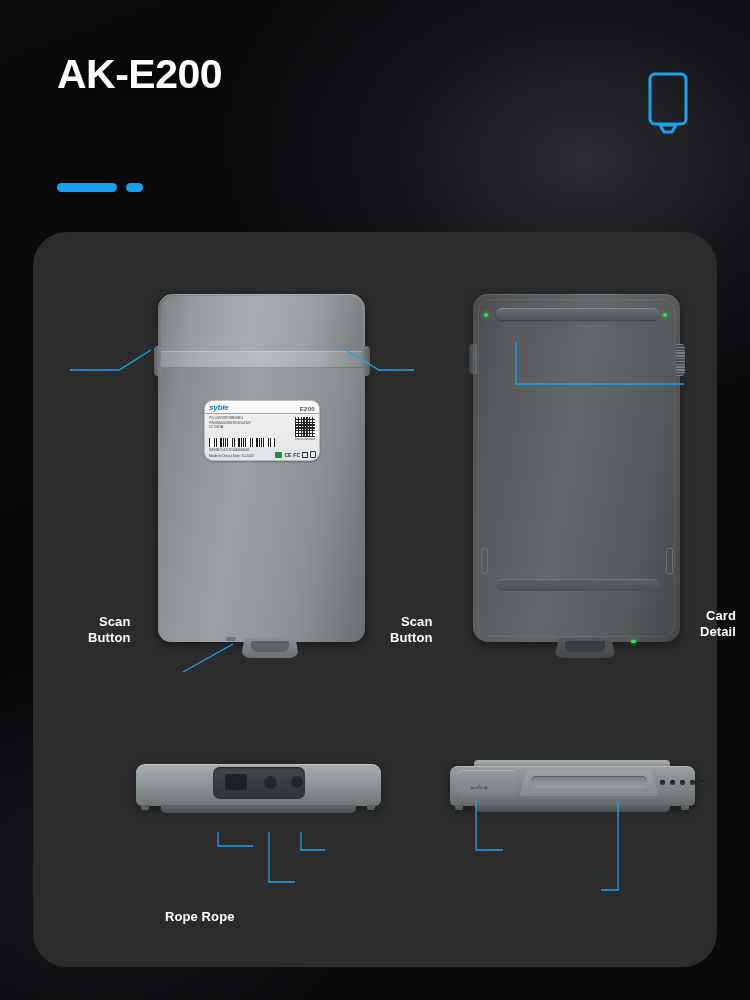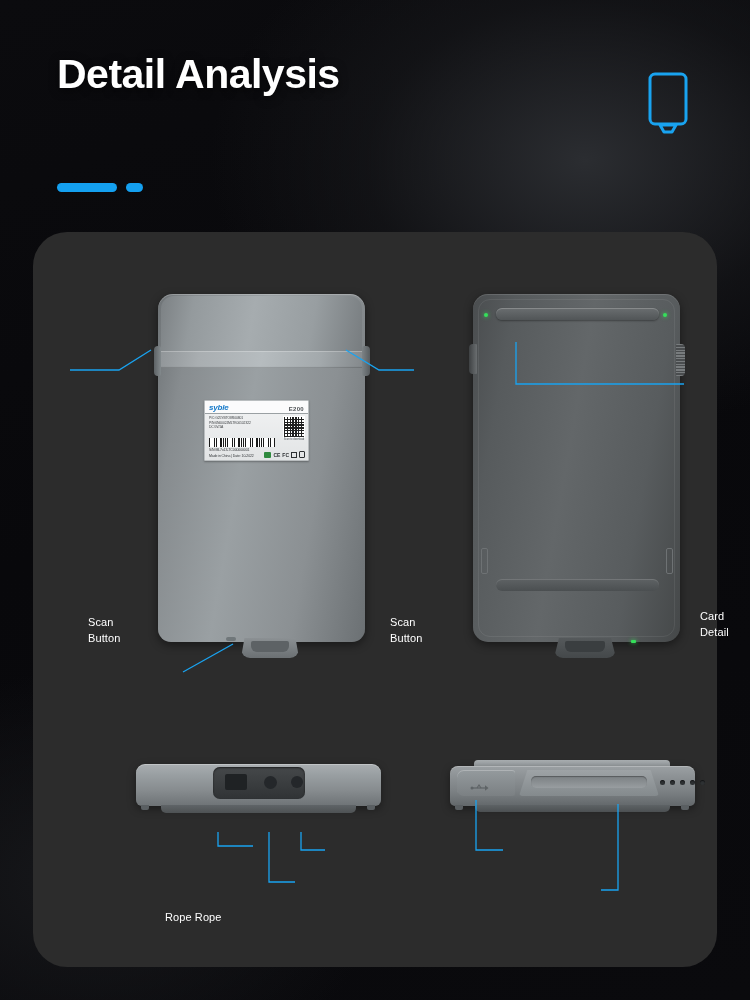--- a/index.html
+++ b/index.html
@@ -87,23 +87,23 @@
     position:absolute; left:126px; top:347px; width:38px; height:11px;
     background:#5d6265; border-radius:2px 2px 6px 6px;
   }
   .front-nub {
     position:absolute; left:101px; top:343px; width:10px; height:4px;
     background:#70777a; border-radius:2px;
   }
 
   
   .label-sticker {
-    position:absolute; left:79px; top:106px; width:105px; height:61px;
+    position:absolute; left:79px; top:106px; width:116px; height:61px;
     background:linear-gradient(180deg,#f2f3f4 0%,#e2e4e5 100%);
-    border:0.5px solid #b9bdbf; border-radius:1px;
+    border:0.5px solid #b9bdbf; border-radius:9px;
     box-shadow:0 1px 2px rgba(0,0,0,0.3);
     overflow:hidden;
   }
   .lbl-head {
     display:flex; justify-content:space-between; align-items:flex-end;
     padding:2px 4px 1px 4px;
     border-bottom:0.5px solid #9aa0a3;
     background:#fbfbfc;
   }
   .lbl-brand { color:#1579c9; font-size:8px; font-weight:700; font-style:italic; letter-spacing:-0.2px; }
@@ -250,43 +250,44 @@
   .buzzer-hole { width:5px; height:5px; border-radius:50%; background:#2e3133; box-shadow:inset 0 1px 1px rgba(0,0,0,0.6); }
   .edge-b-base {
     position:absolute; left:60px; top:45px; width:195px; height:7px;
     background:linear-gradient(180deg,#5d6265,#4c5052); border-radius:0 0 5px 5px;
   }
 
   
   .callout-label {
     position:absolute;
     color:#ffffff;
-    font-size:11px;
-    font-weight:400;
+    font-size:13px;
+    font-weight:700;
     line-height:16px;
     letter-spacing:0.1px;
     white-space:pre-line;
+    text-align:right;
   }
   .leader { position:absolute; pointer-events:none; }
   .leader line, .leader polyline { stroke:#19a3f0; stroke-width:1.3; fill:none; }
 
   
   .co-scan-left   { left:55px;  top:382px; }
   .co-scan-right  { left:357px; top:382px; }
   .co-card-place  { left:667px; top:376px; }
   .co-rope-hook   { left:132px; top:677px; }
 </style>
 </head>
 <body>
 
 <div class="page">
 
   <div class="header">
     <div class="title-block">
-      <div class="title-line">Detail Analysis</div>
+      <div class="title-line">AK-E200</div>
     </div>
 
     <div class="accent-row">
       <div class="accent-bar-long"></div>
       <div class="accent-bar-short"></div>
     </div>
 
     <div class="header-icon">
       <svg width="44" height="62" viewBox="0 0 44 62">
         <rect x="4" y="2" width="36" height="50" rx="5" ry="5" fill="none" stroke="#19a3f0" stroke-width="3"></rect>

